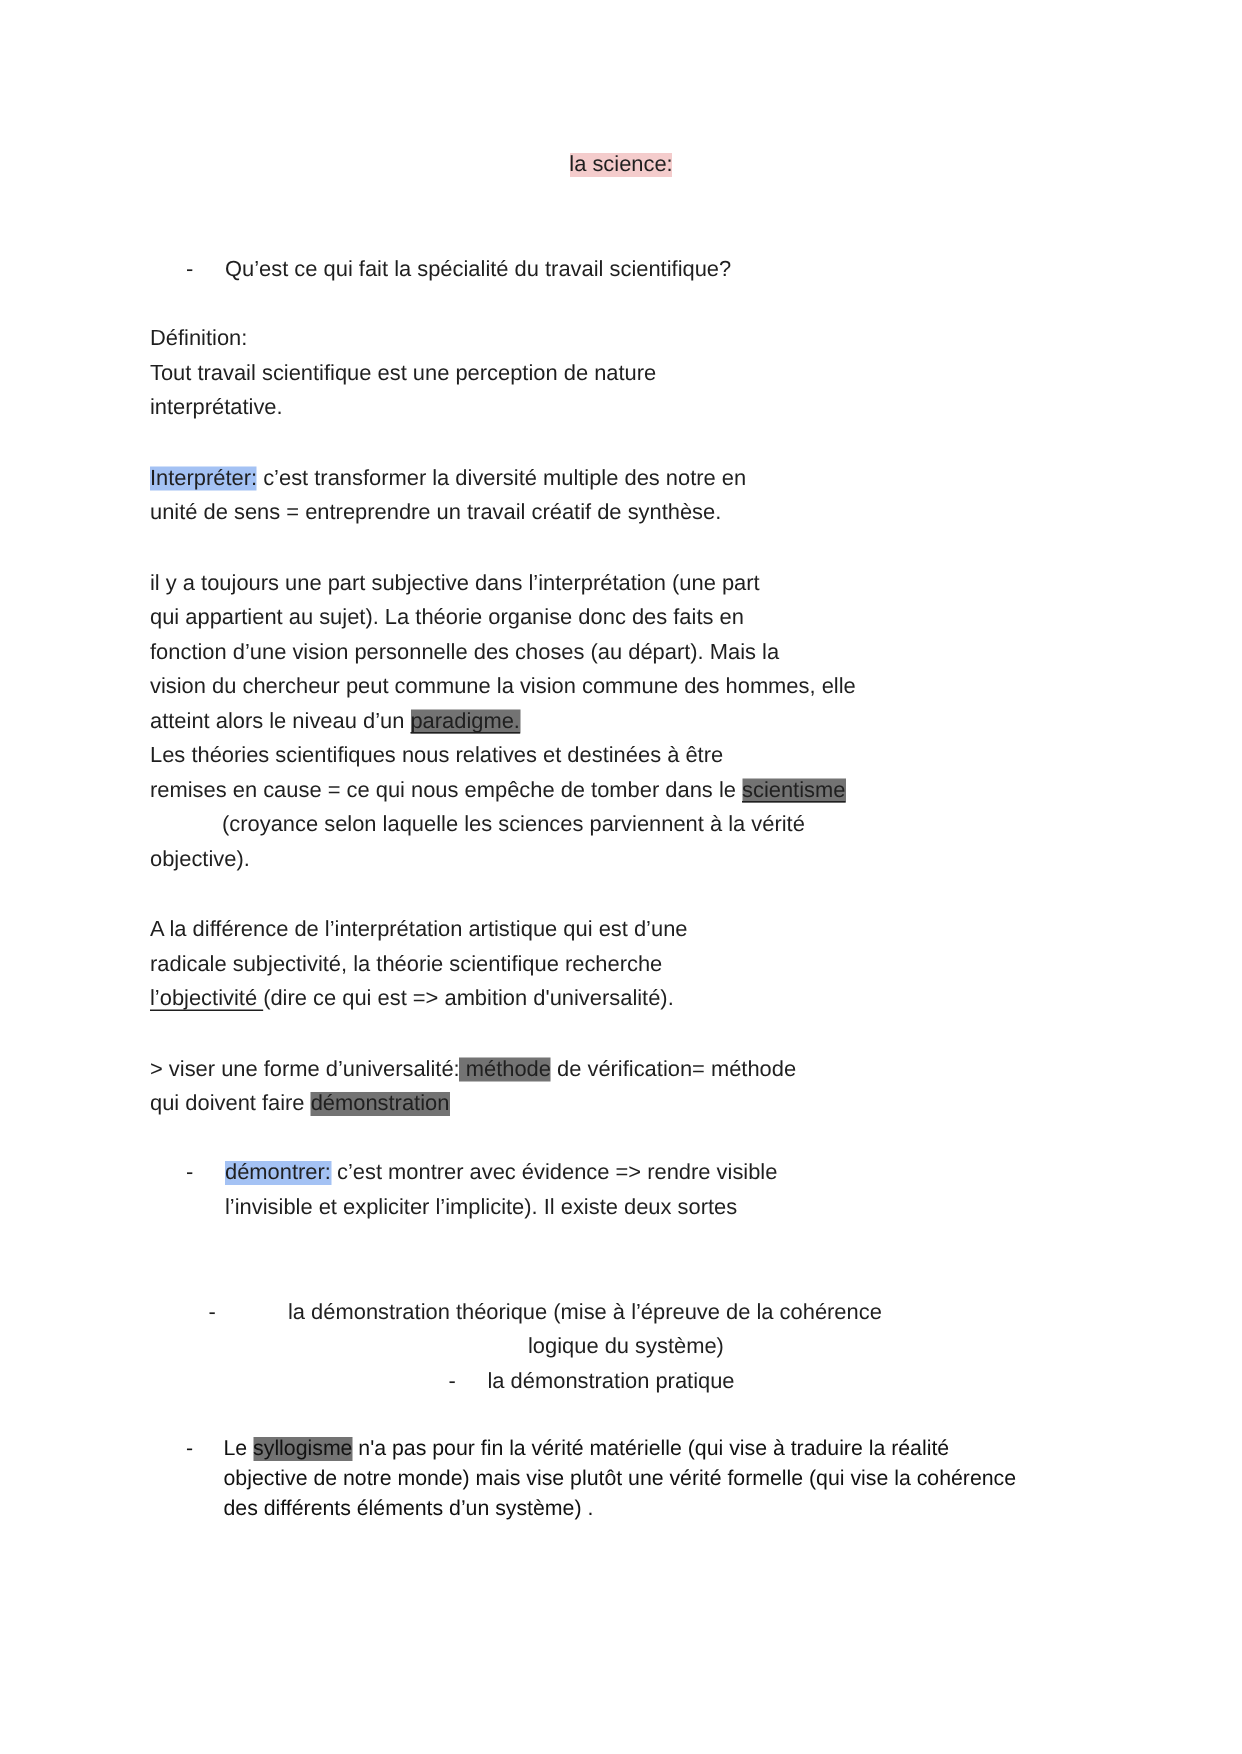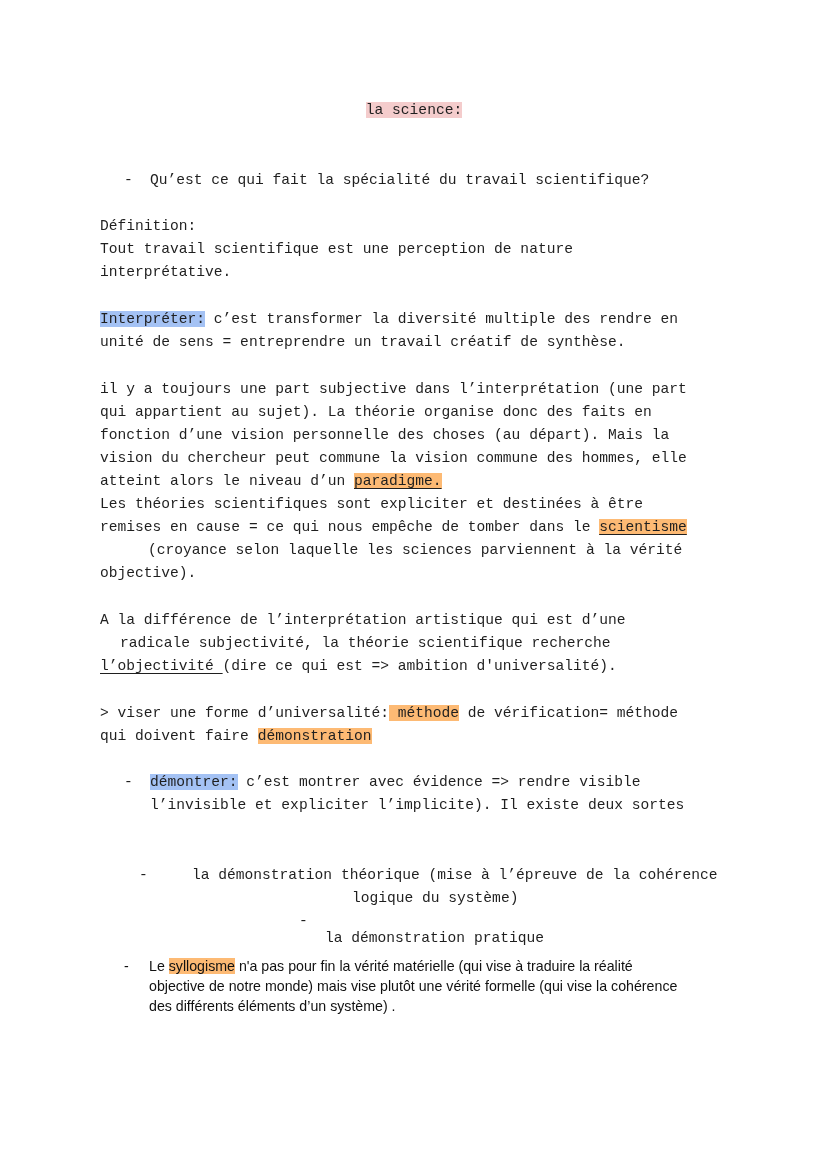--- a/index.html
+++ b/index.html
@@ -16,40 +16,40 @@
       color: #1f1f1f;
     }
     .page {
       position: absolute;
       left: 0;
       top: 0;
       width: 828px;
       height: 1169px;
     }
     .mono {
-      font-family: Liberation Mono, monospace;
+      font-family: Liberation Sans, sans-serif;
       font-size: 14.6px;
       line-height: 23.2px;
       letter-spacing: 0px;
       white-space: nowrap;
     }
     .line {
       position: absolute;
       left: 100px;
     }
     .title {
       position: absolute;
       top: 99px;
       left: 0;
       width: 828px;
       text-align: center;
     }
     .hl-pink { background: #f4cccc; }
     .hl-blue { background: #a4c2f4; text-align: right; }
-    .hl-yellow { background: #fdba74; }
+    .hl-yellow { background: #737373; }
     .ul { text-decoration: underline; text-underline-offset: 3px; }
     .sans {
       font-family: "Liberation Sans", "DejaVu Sans", sans-serif;
       font-size: 14.2px;
       line-height: 20.5px;
       white-space: nowrap;
       color: #111;
     }
   </style>
 </head>
@@ -63,48 +63,48 @@
 
   <div class="line mono" style="top:169px; left:124px;">
     <span>-</span>
   </div>
   <div class="line mono" style="top:169px; left:150px;">Qu’est ce qui fait la spécialité du travail scientifique?</div>
 
   <div class="line mono" style="top:215px;">Définition:</div>
   <div class="line mono" style="top:238px;text-align:center;">Tout travail scientifique est une perception de nature</div>
   <div class="line mono" style="top:261px;">interprétative.</div>
 
-  <div class="line mono" style="top:308px;"><span class="hl-blue">Interpréter:</span><span> c’est transformer la diversité multiple des rendre en</span></div>
+  <div class="line mono" style="top:308px;"><span class="hl-blue">Interpréter:</span><span> c’est transformer la diversité multiple des notre en</span></div>
   <div class="line mono" style="top:331px;">unité de sens = entreprendre un travail créatif de synthèse.</div>
 
   <div class="line mono" style="top:378px;">il y a toujours une part subjective dans l’interprétation (une part</div>
   <div class="line mono" style="top:401px;">qui appartient au sujet). La théorie organise donc des faits en</div>
   <div class="line mono" style="top:424px;">fonction d’une vision personnelle des choses (au départ). Mais la</div>
   <div class="line mono" style="top:447px;">vision du chercheur peut commune la vision commune des hommes, elle</div>
   <div class="line mono" style="top:470px;"><span>atteint alors le niveau d’un </span><span class="hl-yellow ul">paradigme.</span></div>
-  <div class="line mono" style="top:493px;">Les théories scientifiques sont expliciter et destinées à être</div>
+  <div class="line mono" style="top:493px;">Les théories scientifiques nous relatives et destinées à être</div>
   <div class="line mono" style="top:516px;"><span>remises en cause = ce qui nous empêche de tomber dans le </span><span class="hl-yellow ul">scientisme</span></div>
   <div class="line mono" style="top:539px;margin-left:48px;">(croyance selon laquelle les sciences parviennent à la vérité</div>
   <div class="line mono" style="top:562px;">objective).</div>
 
   <div class="line mono" style="top:609px;">A la différence de l’interprétation artistique qui est d’une</div>
-  <div class="line mono" style="top:632px;margin-left:20px;">radicale subjectivité, la théorie scientifique recherche</div>
+  <div class="line mono" style="top:632px;">radicale subjectivité, la théorie scientifique recherche</div>
   <div class="line mono" style="top:655px;"><span class="ul">l’objectivité </span><span>(dire ce qui est =&gt; ambition d'universalité).</span></div>
 
   <div class="line mono" style="top:702px;"><span>&gt; viser une forme d’universalité:</span><span class="hl-yellow"> méthode</span><span> de vérification= méthode</span></div>
   <div class="line mono" style="top:725px;"><span>qui doivent faire </span><span class="hl-yellow">démonstration</span></div>
 
   <div class="line mono" style="top:771px; left:124px;">-</div>
   <div class="line mono" style="top:771px; left:150px;"><span class="hl-blue">démontrer:</span><span> c’est montrer avec évidence =&gt; rendre visible</span></div>
   <div class="line mono" style="top:794px; left:150px;">l’invisible et expliciter l’implicite). Il existe deux sortes</div>
 
   <div class="line mono" style="top:864px; left:139px;">-</div>
   <div class="line mono" style="top:864px; left:164px;margin-left:28px;">la démonstration théorique (mise à l’épreuve de la cohérence</div>
   <div class="line mono" style="top:887px; left:352px;">logique du système)</div>
   <div class="line mono" style="top:910px; left:299px;">-</div>
-  <div class="line mono" style="top:910px; left:325px;margin-top:17px;">la démonstration pratique</div>
+  <div class="line mono" style="top:910px; left:325px;">la démonstration pratique</div>
 
   <div class="line sans" style="top:956px; left:124px;">-</div>
   <div class="line sans" style="top:956px; left:149px;"><span>Le </span><span class="hl-yellow">syllogisme</span><span> n'a pas pour fin la vérité matérielle (qui vise à traduire la réalité</span></div>
   <div class="line sans" style="top:996px; left:149px;">des différents éléments d’un système) .</div>
   <div class="line sans" style="top:976px; left:149px;">objective de notre monde) mais vise plutôt une vérité formelle (qui vise la cohérence</div>
 
 </div>
 
 </body></html>

